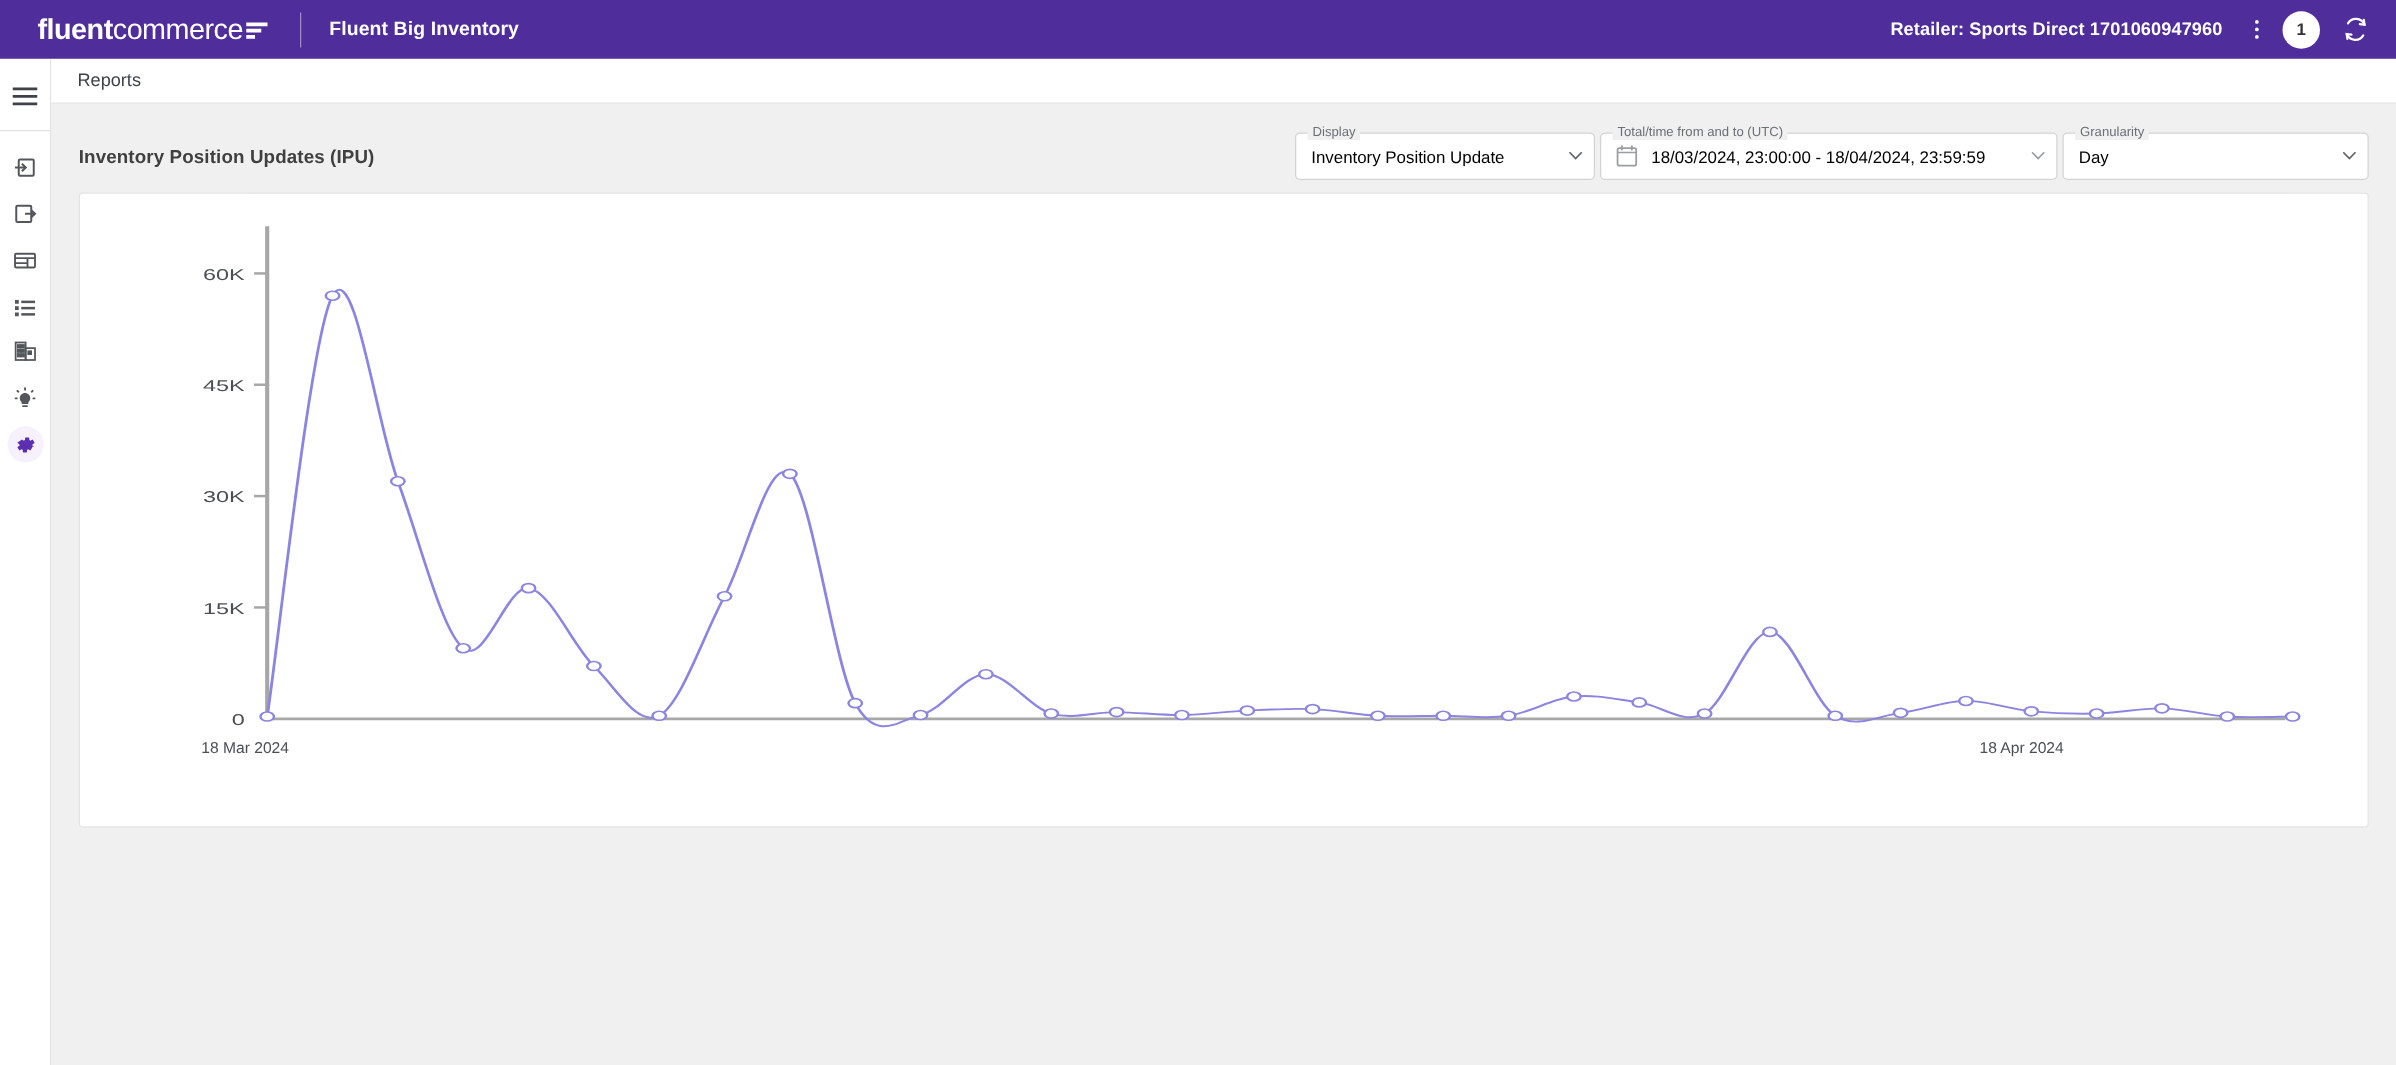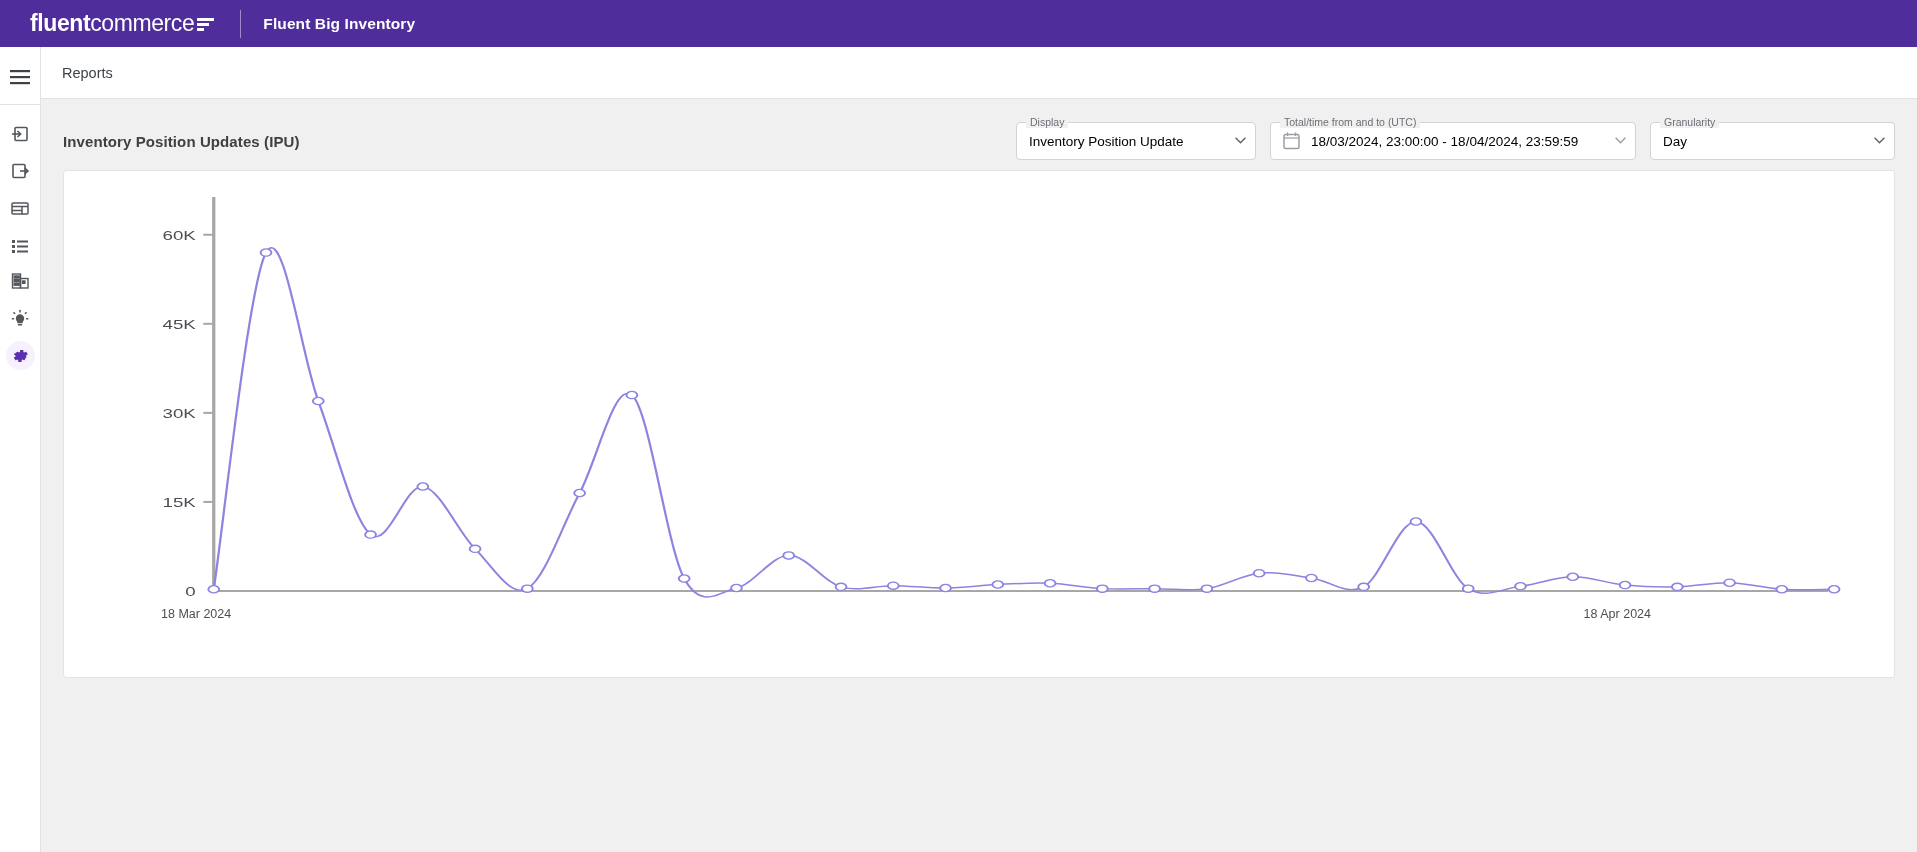--- a/index.html
+++ b/index.html
@@ -103,21 +103,21 @@
   .side-icon.active .icon-bg {
     background: #f6f1fd;
     border-radius: 50%;
     width: 29px; height: 29px;
     display: flex; align-items: center; justify-content: center;
   }
 
   
   .main { flex: 1; display: flex; flex-direction: column; background: #f0f0f0; min-width: 0; }
   .page-header {
-    height: 52px;
+    height: 36px;
     background: #fff;
     border-bottom: 1px solid #e2e2e2;
     display: flex; align-items: center;
     padding-left: 21px;
   }
   .page-header .title { font-size: 14.5px; color: #3d4249; font-weight: 500; }
 
   .content {
     flex: 1;
     background: #f0f0f0;
@@ -129,21 +129,21 @@
     display: flex;
     align-items: center;
     padding: 22px 22px 0 22px;
     height: 62px;
   }
   .report-title {
     font-size: 15px; font-weight: bold; color: #404040;
     letter-spacing: 0.1px;
   }
 
-  .filters { margin-left: auto; display: flex; align-items: flex-start; gap: 14px; }
+  .filters { margin-left: auto; display: flex; align-items: flex-start; gap: 4px; }
 
   .field {
     position: relative;
     background: #fff;
     border: 1px solid #d3d3d3;
     border-radius: 4px;
     height: 38px;
     display: flex;
     align-items: center;
     padding: 0 9px 0 12px;
@@ -226,20 +226,37 @@
       <span class="thin">commerce</span>
     <span class="logo-bars">
         <i></i>
         <i></i>
         <i></i>
       </span>
   </div>
   <div class="brand-divider"></div>
   <div class="app-title">Fluent Big Inventory</div>
 
+  <div class="topbar-right">
+    <div class="retailer-label">Retailer: Sports Direct 1701060947960</div>
+    <div class="kebab">
+        <i></i>
+        <i></i>
+        <i></i>
+      </div>
+    <div class="count-badge">1</div>
+    <div class="refresh-icon">
+      <svg width="21" height="21" viewBox="0 0 24 24" fill="none" stroke="#fff" stroke-width="2" stroke-linecap="round">
+        <path d="M20 7.5A8.5 8.5 0 0 0 5 6.5"></path>
+        <path d="M4 16.5A8.5 8.5 0 0 0 19 17.5"></path>
+        <path d="M19.5 3.3 L20.2 7.8 L15.8 7.2"></path>
+        <path d="M4.5 20.7 L3.8 16.2 L8.2 16.8"></path>
+      </svg>
+    </div>
+  </div>
 </div>
 
 <div class="body-wrap">
 
   <div class="sidebar">
     <div class="side-icon">
       <svg width="20" height="16" viewBox="0 0 20 16">
         <rect x="0" y="1" width="20" height="2.2" fill="#3d4249"></rect>
         <rect x="0" y="7" width="20" height="2.2" fill="#3d4249"></rect>
         <rect x="0" y="13" width="20" height="2.2" fill="#3d4249"></rect>

